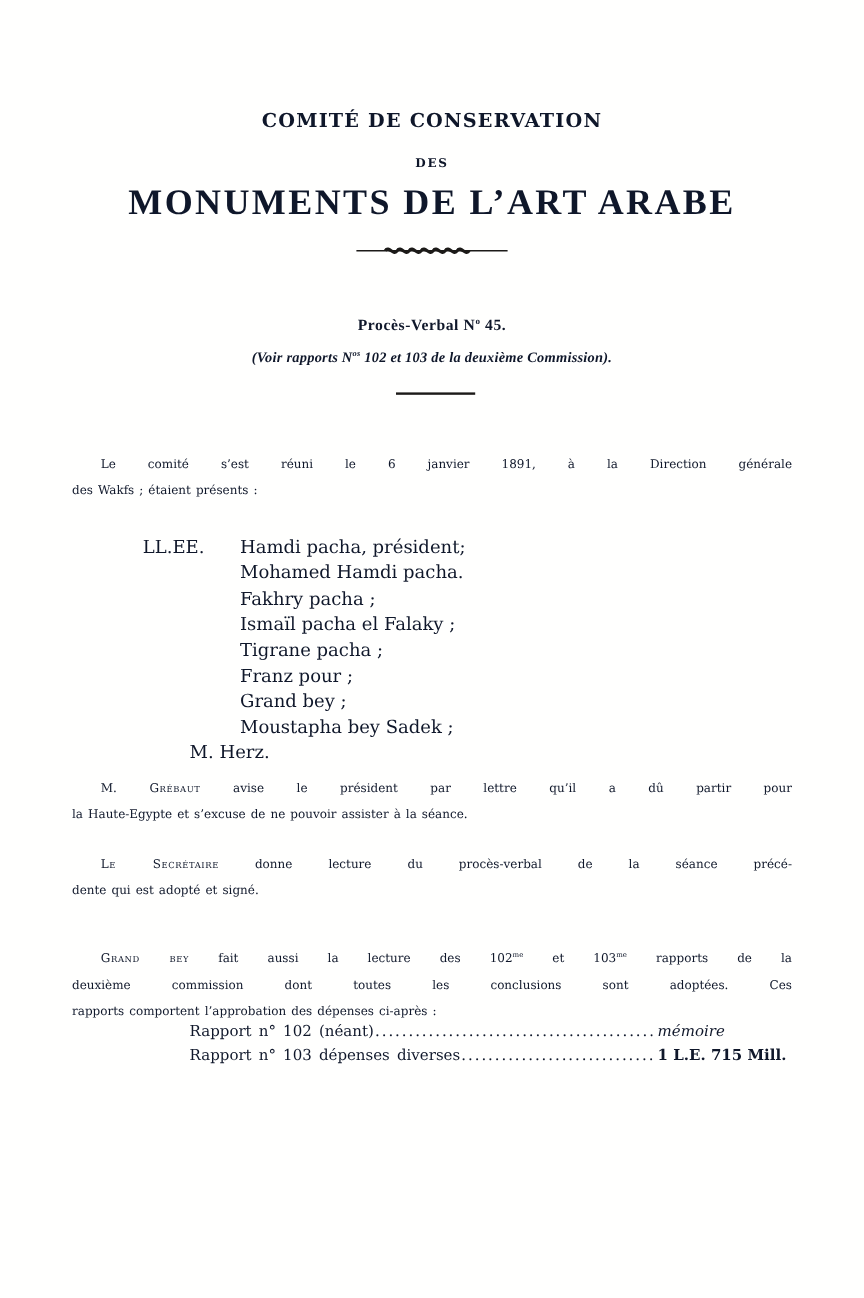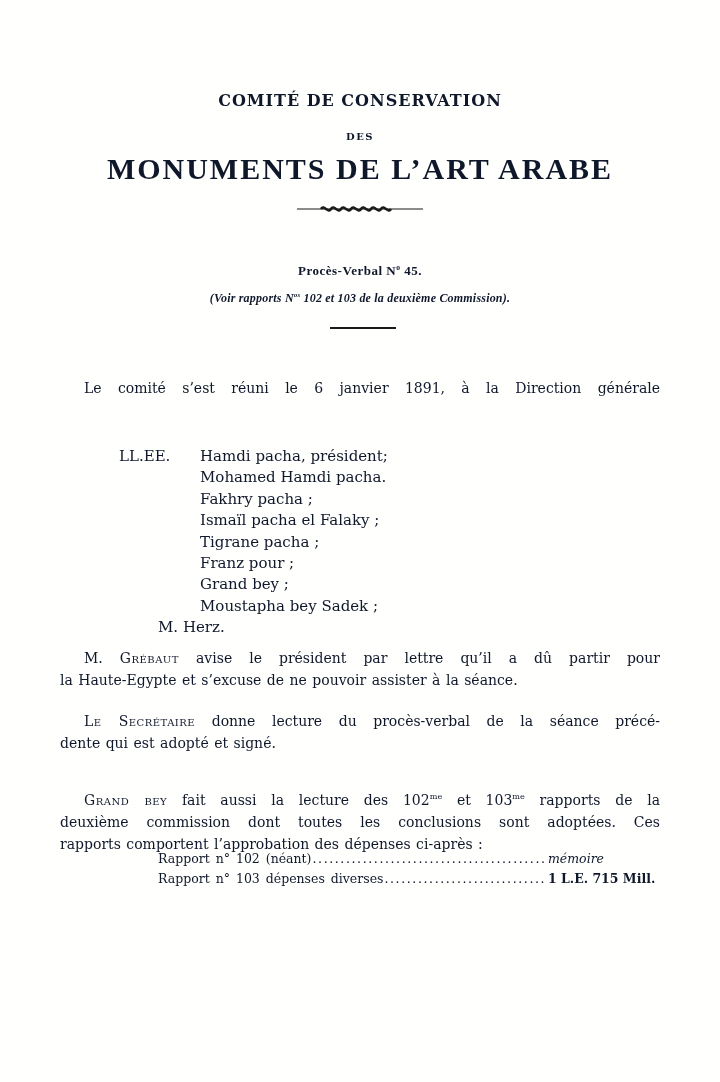--- a/index.html
+++ b/index.html
@@ -59,21 +59,21 @@
     left: 330px;
     width: 66px;
     height: 2px;
     background: #1c1a18;
   }
 
   .para {
     position: absolute;
     left: 60px;
     width: 600px;
-    font-size: 14px;
+    font-size: 10px;
     line-height: 22px;
     word-spacing: 1px;
   }
   .line { display: block; text-align: justify; text-align-last: justify; }
   .line.first { text-indent: 24px; }
   .line.last { text-align-last: left; }
   .p1 { top: 377px; }
   .p2 { top: 647px; }
   .p3 { top: 710px; }
   .p4 { top: 789px; }
@@ -133,20 +133,21 @@
   </div>
 
   <div class="centered pv-subtitle">
     <span>(Voir rapports N</span><sup>os</sup><span> 102 et 103 de la deuxième Commission).</span>
   </div>
 
   <div class="short-rule"></div>
 
   <div class="para p1">
     <span class="line first">Le comité s’est réuni le 6 janvier 1891, à la Direction générale</span>
+    <span class="line last">des Wakfs ; étaient présents :</span>
   </div>
 
   <div class="attendees">
     <div class="att-row">
       <span class="att-prefix">LL.EE.</span>
       <span>Hamdi pacha, président;</span>
     </div>
     <div class="att-row">
       <span>Mohamed Hamdi pacha.</span>
     </div>

